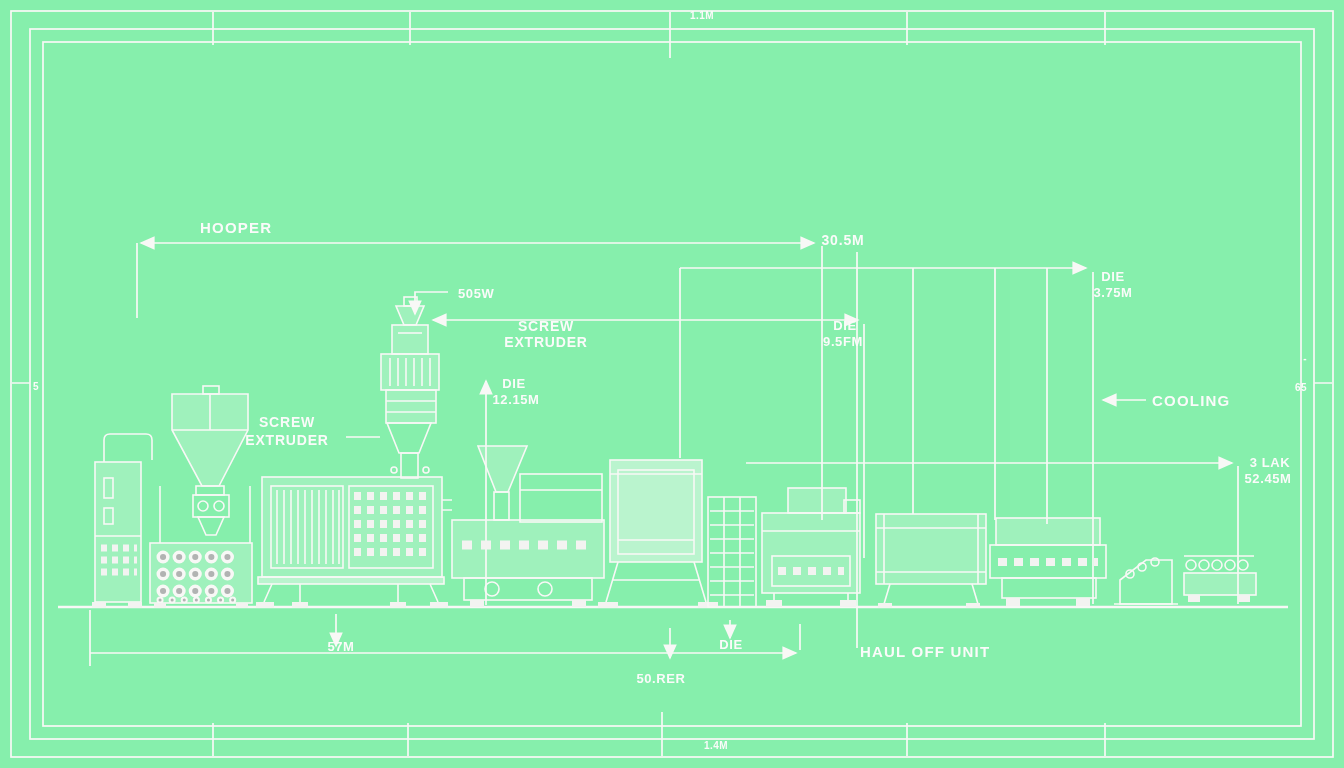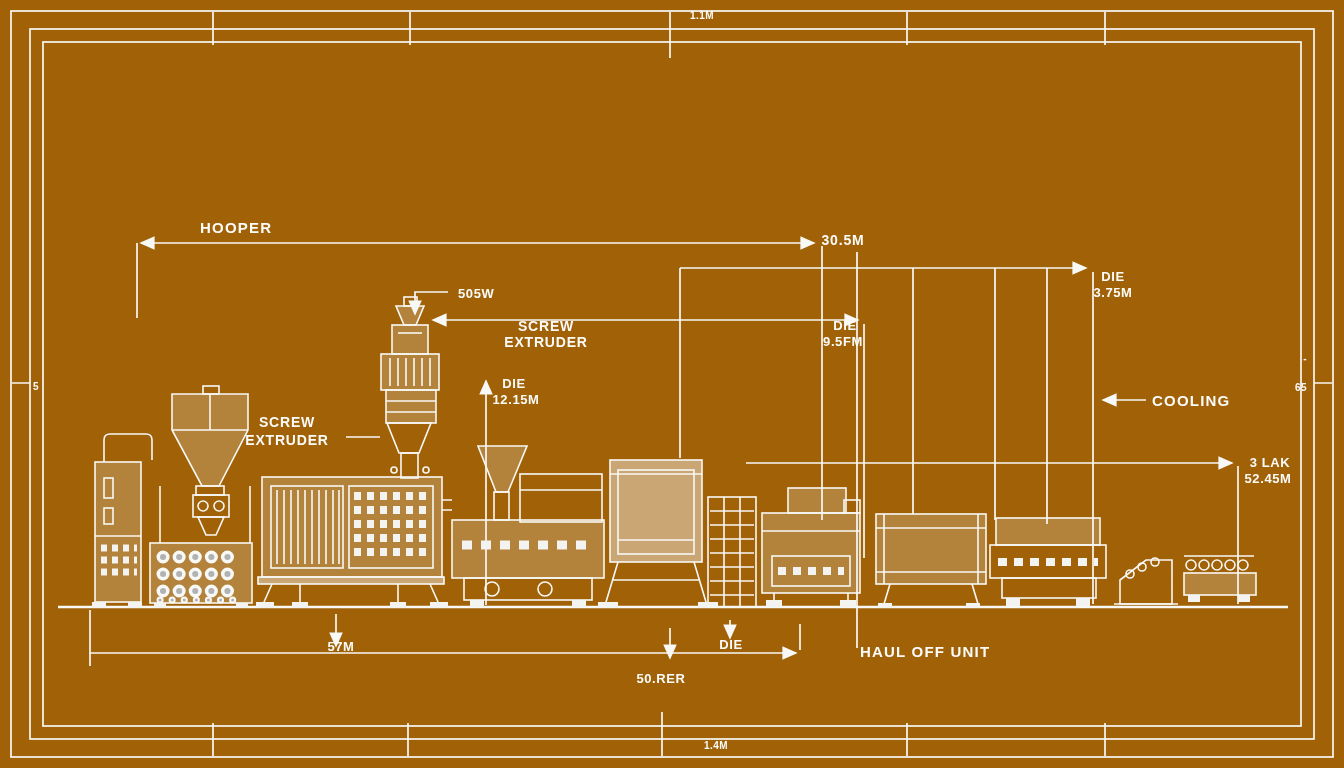--- a/index.html
+++ b/index.html
@@ -1,16 +1,16 @@
 <!DOCTYPE html>
 <html><head>
 <meta charset="utf-8">
 <style>
   html,body{margin:0;padding:0;}
-  .stage{position:relative;width:1344px;height:768px;background:#a16207;overflow:hidden;
+  .stage{position:relative;width:1344px;height:768px;background:#86efac;overflow:hidden;
          font-family:"Liberation Sans",sans-serif;}
   svg{position:absolute;left:0;top:0;}
   svg text{fill:#fbfbfa;font-family:"Liberation Sans",sans-serif;font-weight:700;}
   .t15{font-size:15px;letter-spacing:1.2px;}
   .t14{font-size:14px;letter-spacing:.8px;}
   .t13{font-size:13px;letter-spacing:.6px;}
   .t10{font-size:10px;letter-spacing:.4px;}
   .ln{stroke:#f8f8f6;stroke-width:1.7;fill:none;}
   .ln2{stroke:#f8f8f6;stroke-width:2.4;fill:none;}
   .mach{stroke:#f8f8f6;stroke-width:1.6;fill:none;}

